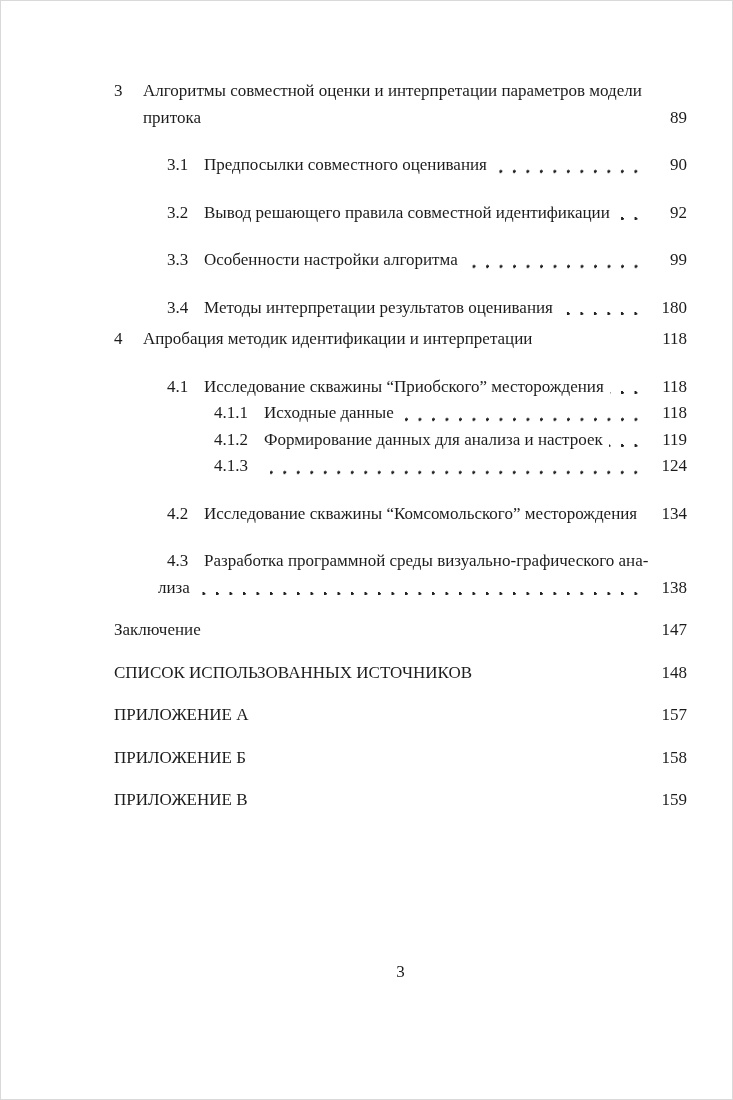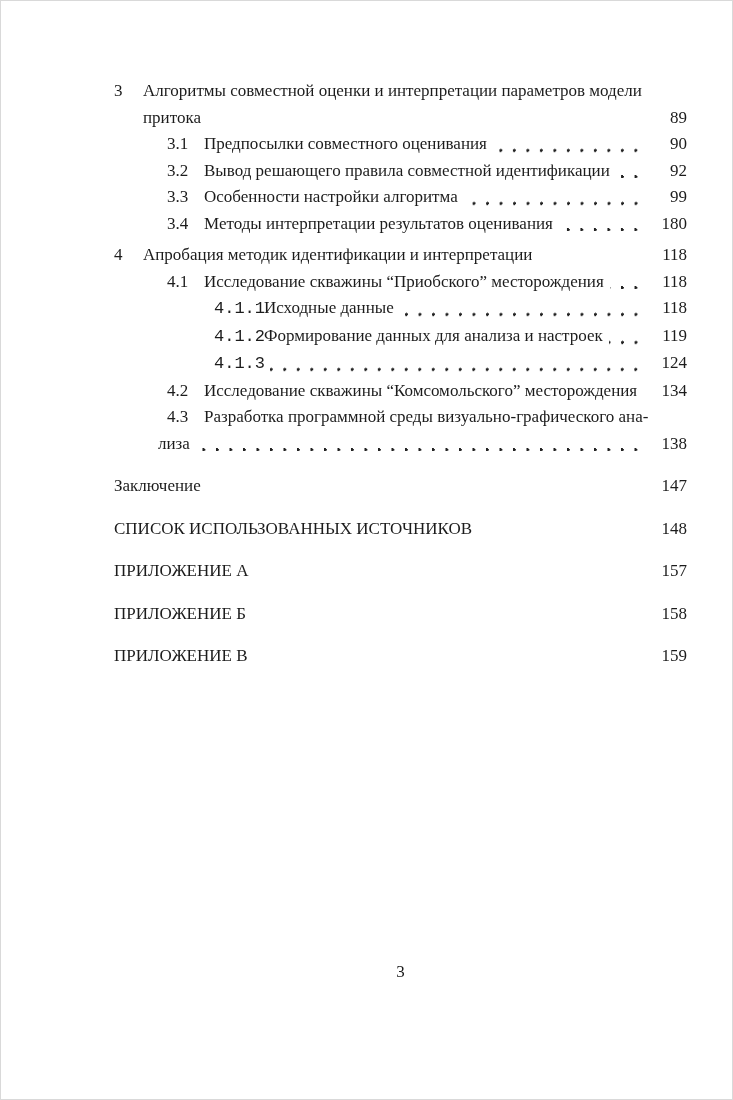--- a/index.html
+++ b/index.html
@@ -29,24 +29,24 @@
     align-items: baseline;
     font-size: 17px;
     line-height: 26.5px;
     white-space: nowrap;
   }
   .row .num {
     flex: 0 0 auto;
     display: inline-block;
   }
   .lvl1 .num { width: 29px; }
-  .lvl2 { margin-left: 53px; }
+  .lvl2 { margin-left: 53px; margin-top: 21px; }
   .lvl2 .num { width: 37px; }
   .lvl3 { margin-left: 100px; }
-  .lvl3 .num { width: 50px; font-family: Liberation Mono, monospace; }
+  .lvl3 .num { width: 50px; }
   .cont1 { margin-left: 29px; align-items: flex-end; }
   .cont2 { margin-left: 44px; }
   .text { flex: 0 1 auto; }
   .fill { flex: 1 1 auto; }
   .leader {
     flex: 1 1 auto;
     align-self: stretch;
     min-width: 14px;
     margin-left: 6px;
     background-image: radial-gradient(circle at 6px 19px, #222222 1.45px, rgba(0,0,0,0) 1.6px);

